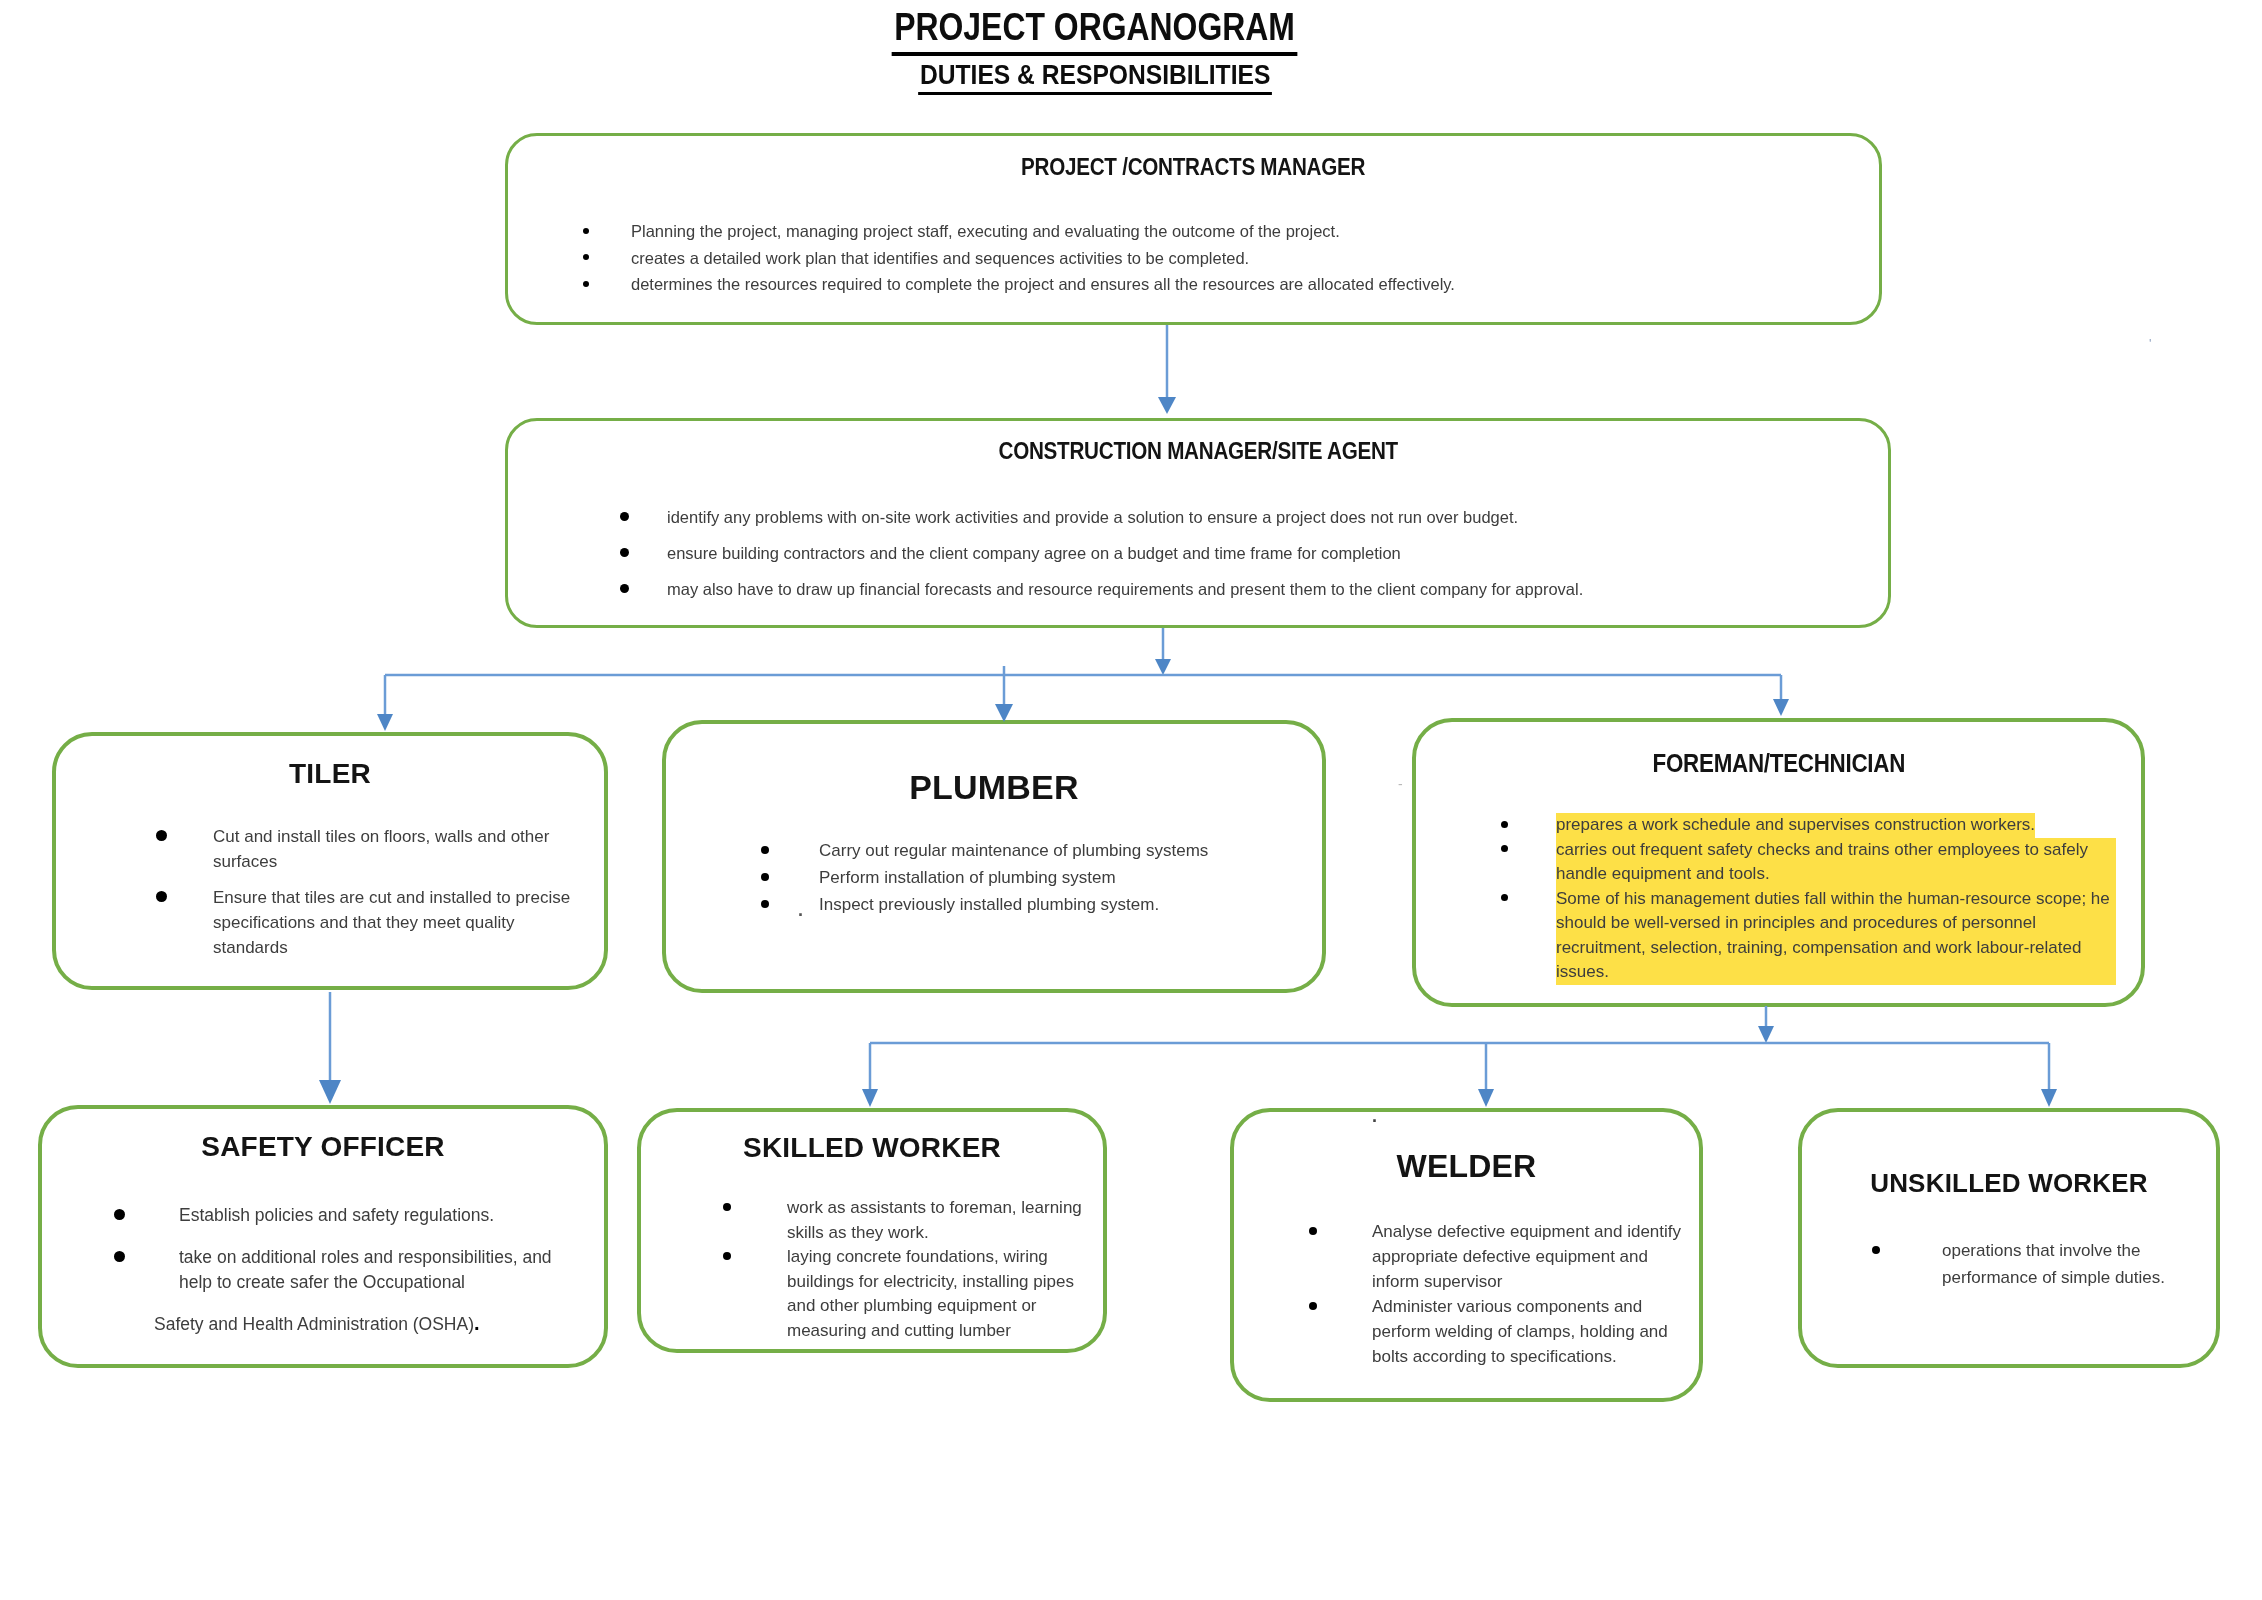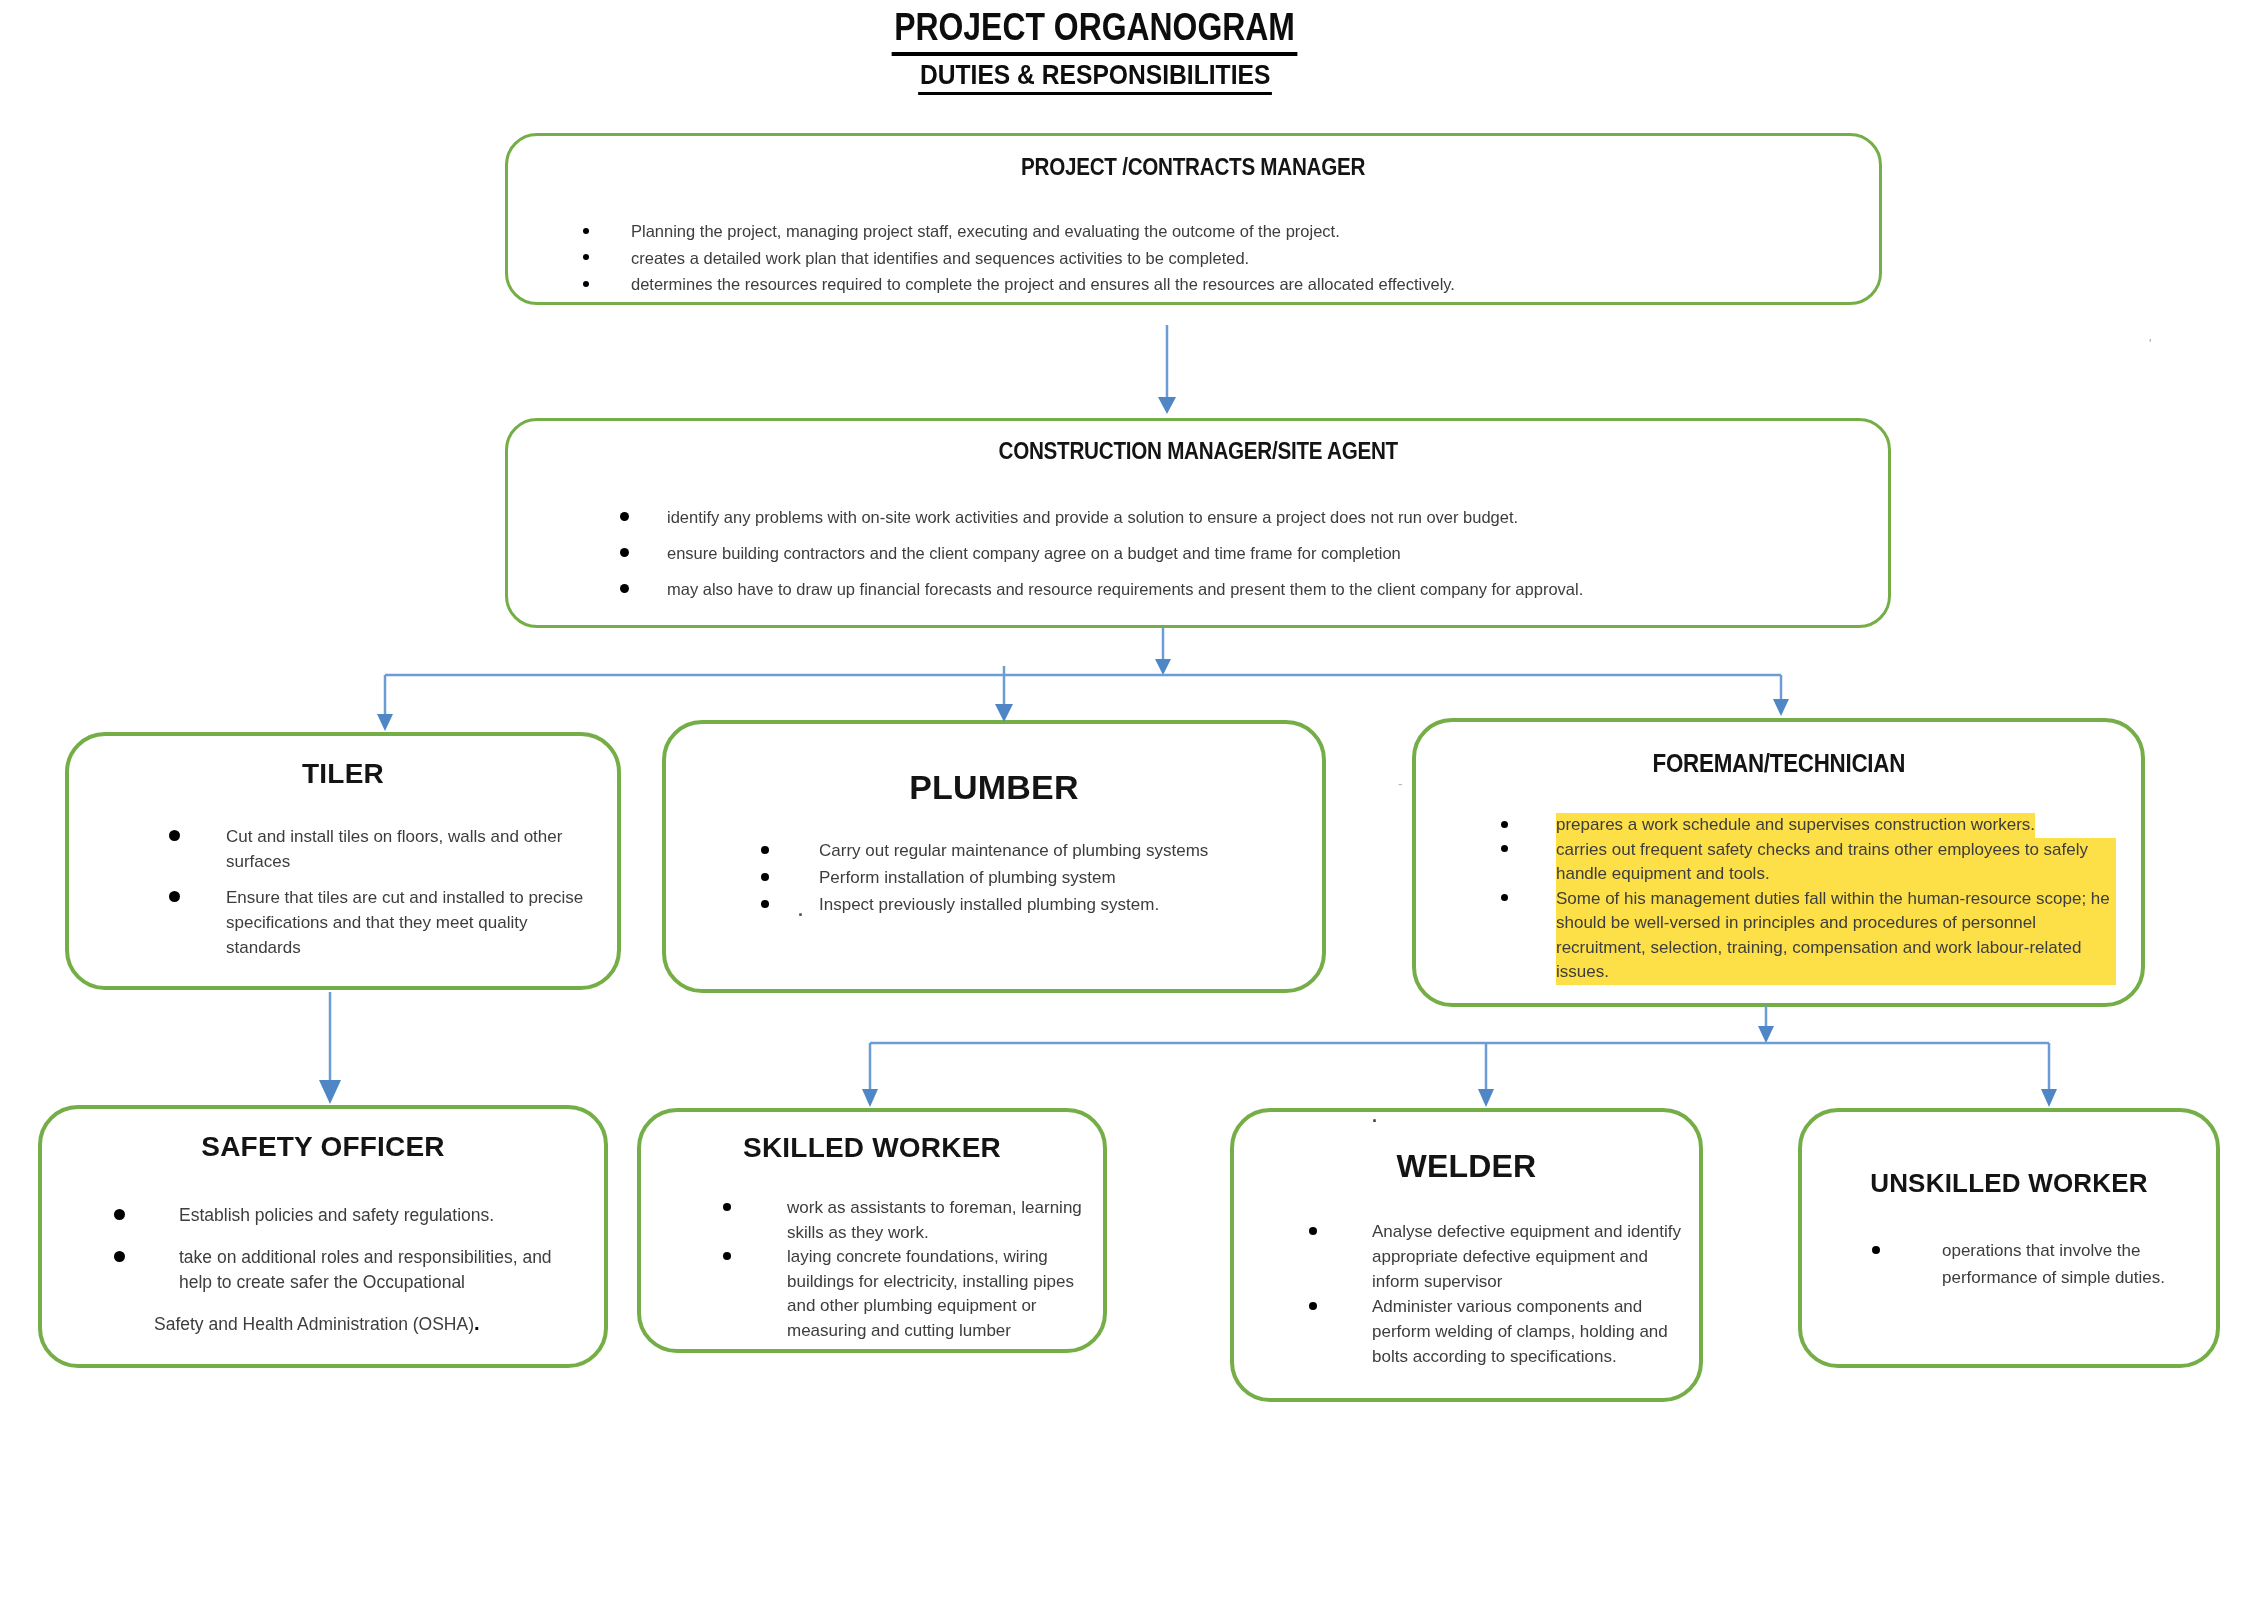--- a/index.html
+++ b/index.html
@@ -17,31 +17,31 @@
   .node .ttl{margin:0;text-align:center;font-weight:bold;color:#141414;letter-spacing:.2px;}
   .node .ttl.cond{letter-spacing:-.3px;}
   .node .ttl.cond span{display:inline-block;transform:scaleX(.86);}
   .node ul{list-style:none;margin:0;padding:0 22px 0 var(--pl);}
   .node li{display:flex;align-items:flex-start;font-size:var(--fs);line-height:var(--lh);color:#3d3d3d;margin-top:var(--ig);}
   .node li:first-child{margin-top:0;}
   .dot{flex:none;width:var(--ds);height:var(--ds);border-radius:50%;background:#000;
        margin-top:calc((var(--lh) - var(--ds))/2 - 1px);margin-right:var(--tg);}
   .t{max-width:var(--tw,none);}
 
-  #n-pm{left:505px;top:133px;width:1377px;height:172px;border-width:3px;border-radius:32px;
+  #n-pm{left:505px;top:133px;width:1377px;height:192px;border-width:3px;border-radius:32px;
         --pl:75px;--tg:42px;--fs:16.5px;--lh:25.5px;--ig:1px;--ds:6px;}
   #n-pm .ttl{font-size:24px;padding-top:17px;}
   #n-pm ul{margin-top:38px;}
 
   #n-cm{left:505px;top:418px;width:1386px;height:210px;border-width:3px;border-radius:32px;
         --pl:112px;--tg:38px;--fs:16.5px;--lh:25px;--ig:11px;--ds:9px;}
   #n-cm .ttl{font-size:24px;padding-top:16px;}
   #n-cm ul{margin-top:40px;}
 
-  #n-tiler{left:65px;top:732px;width:556px;height:258px;
+  #n-tiler{left:52px;top:732px;width:556px;height:258px;
         --pl:100px;--tg:46px;--fs:17px;--lh:25px;--ig:11px;--ds:11px;--tw:378px;}
   #n-tiler .ttl{font-size:28px;padding-top:22px;}
   #n-tiler ul{margin-top:34px;}
 
   #n-plumber{left:662px;top:720px;width:664px;height:273px;
         --pl:95px;--tg:50px;--fs:17px;--lh:27px;--ig:0px;--ds:8px;}
   #n-plumber .ttl{font-size:34px;padding-top:44px;}
   #n-plumber ul{margin-top:30px;}
 
   #n-foreman{left:1412px;top:718px;width:733px;height:289px;

